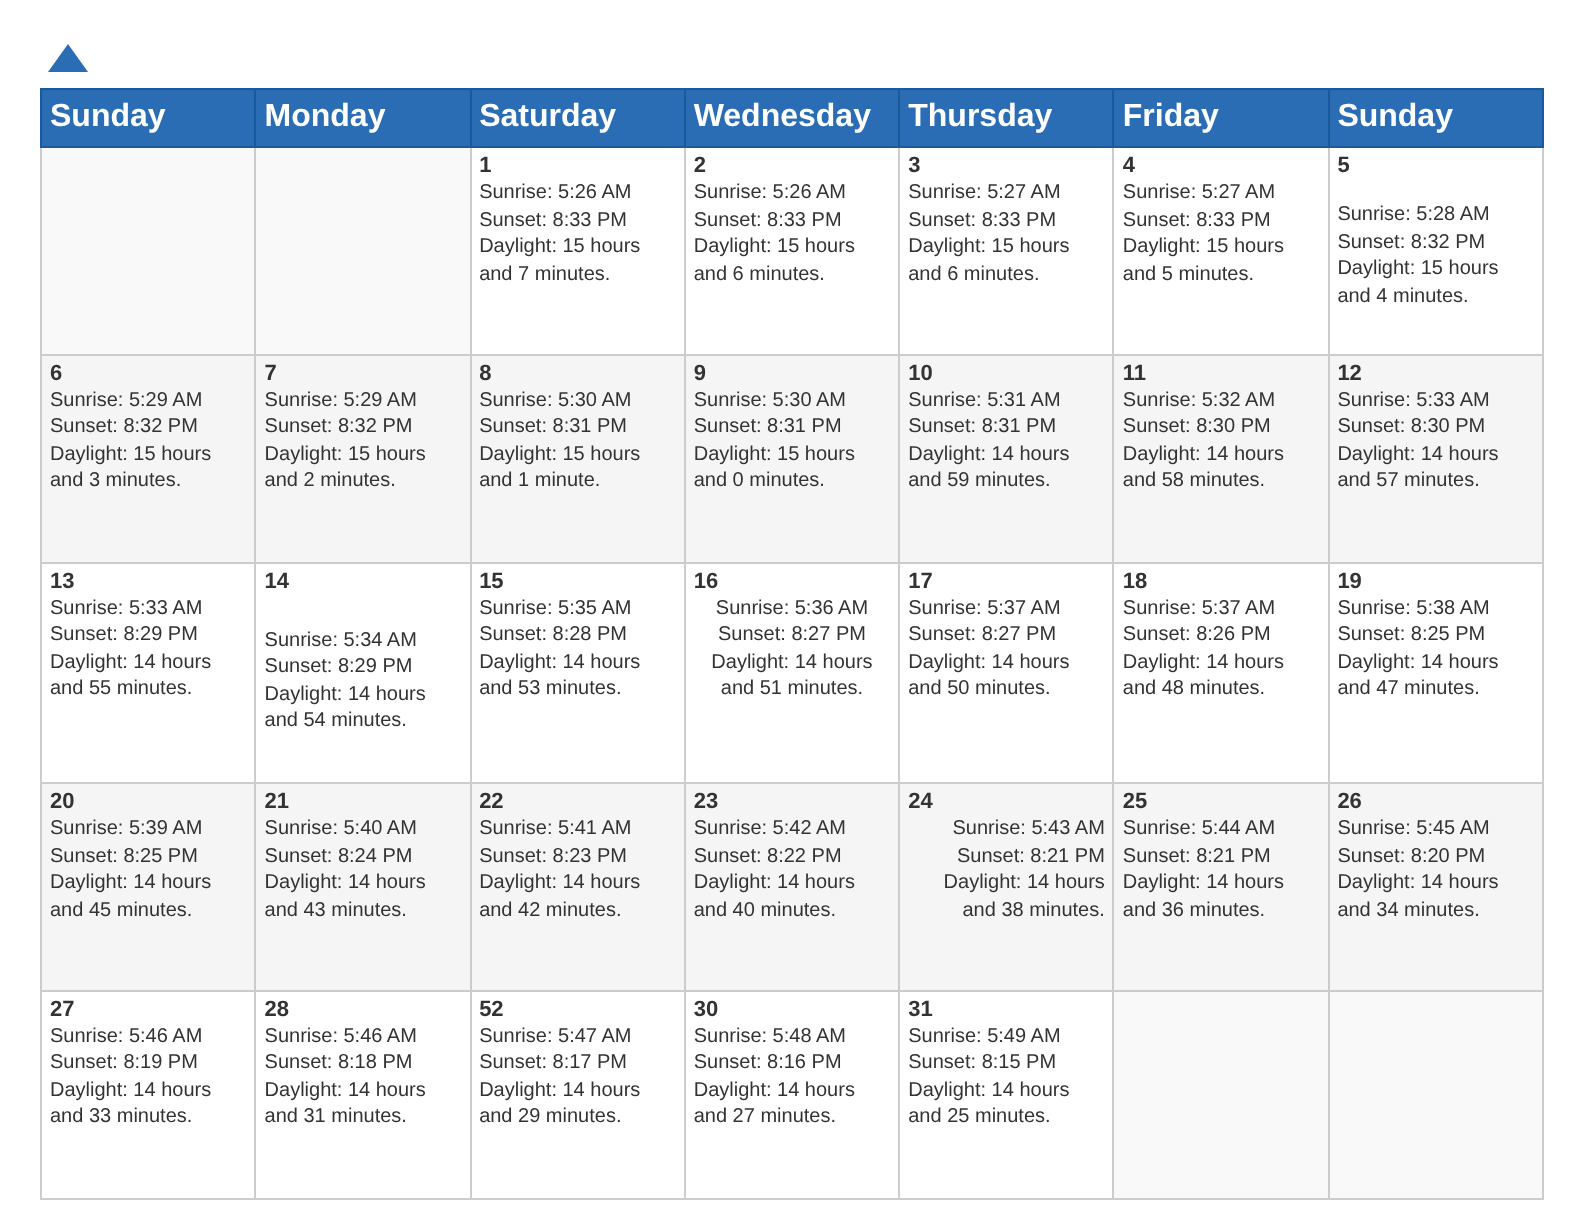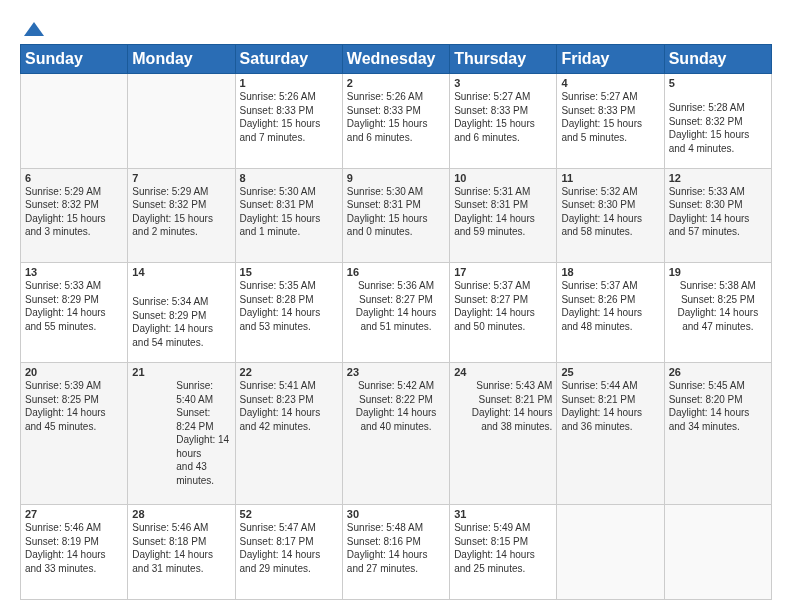--- a/index.html
+++ b/index.html
@@ -258,51 +258,51 @@
           </td>
           <td>
             <span class="day-number">18</span>
             <div class="day-info" style="white-space: pre-line;">Sunrise: 5:37 AM
 Sunset: 8:26 PM
 Daylight: 14 hours
 and 48 minutes.</div>
           </td>
           <td>
             <span class="day-number">19</span>
-            <div class="day-info" style="white-space: pre-line; text-align: center;">Sunrise: 5:38 AM
+            <div class="day-info" style="white-space: pre-line;">Sunrise: 5:38 AM
 Sunset: 8:25 PM
 Daylight: 14 hours
 and 47 minutes.</div>
           </td>
         </tr>
         <tr>
           <td>
             <span class="day-number">20</span>
             <div class="day-info" style="white-space: pre-line;">Sunrise: 5:39 AM
 Sunset: 8:25 PM
 Daylight: 14 hours
 and 45 minutes.</div>
           </td>
           <td>
             <span class="day-number">21</span>
-            <div class="day-info" style="white-space: pre-line; margin-left: 44px;">Sunrise: 5:40 AM
+            <div class="day-info" style="white-space: pre-line;">Sunrise: 5:40 AM
 Sunset: 8:24 PM
 Daylight: 14 hours
 and 43 minutes.</div>
           </td>
           <td>
             <span class="day-number">22</span>
             <div class="day-info" style="white-space: pre-line;">Sunrise: 5:41 AM
 Sunset: 8:23 PM
 Daylight: 14 hours
 and 42 minutes.</div>
           </td>
           <td>
             <span class="day-number">23</span>
-            <div class="day-info" style="white-space: pre-line; text-align: center;">Sunrise: 5:42 AM
+            <div class="day-info" style="white-space: pre-line;">Sunrise: 5:42 AM
 Sunset: 8:22 PM
 Daylight: 14 hours
 and 40 minutes.</div>
           </td>
           <td>
             <span class="day-number">24</span>
             <div class="day-info" style="white-space: pre-line; text-align: right;">Sunrise: 5:43 AM
 Sunset: 8:21 PM
 Daylight: 14 hours
 and 38 minutes.</div>

